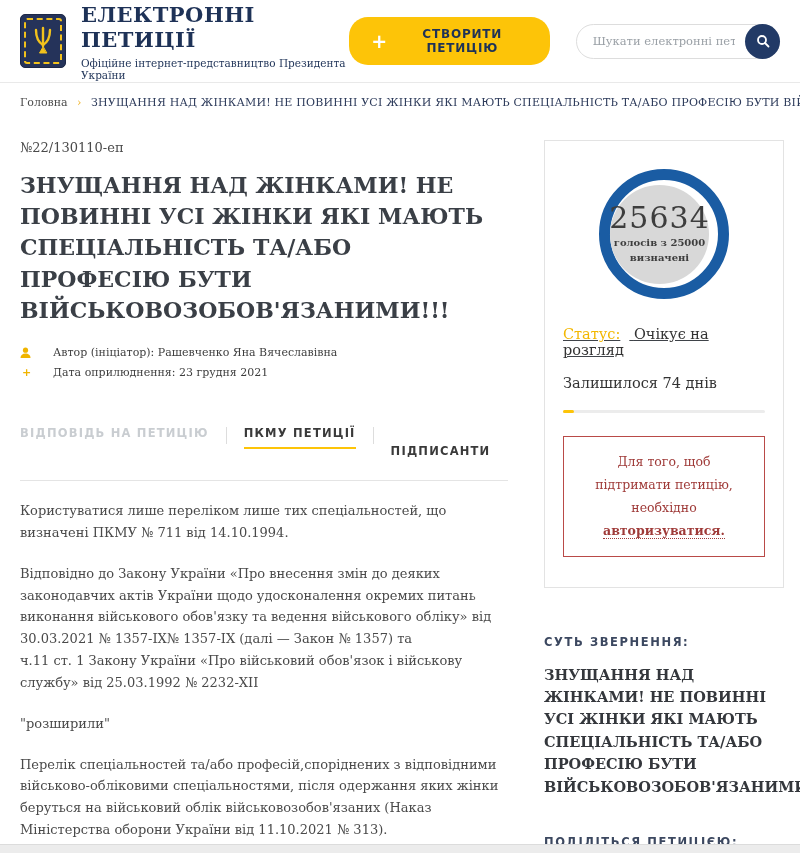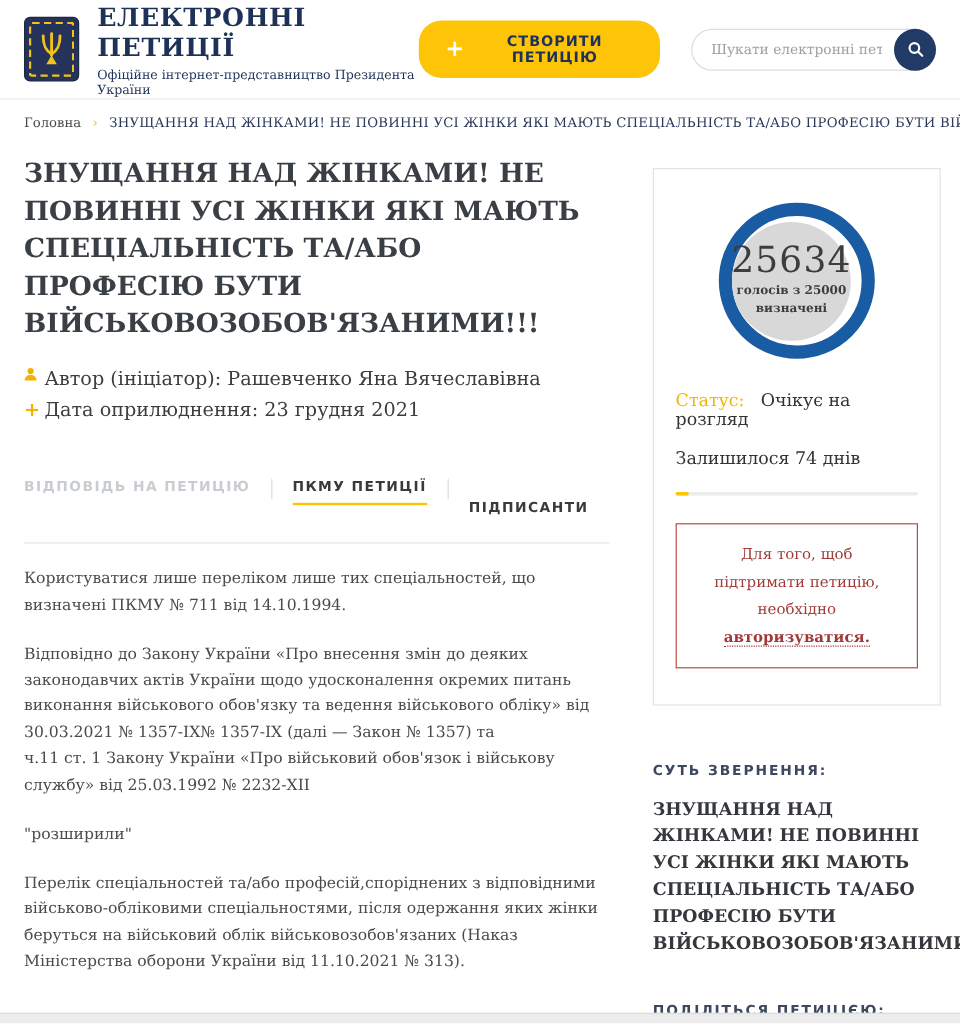--- a/index.html
+++ b/index.html
@@ -65,21 +65,21 @@
   .main { display: flex; padding: 0 20px; gap: 36px; }
   .col-left { width: 488px; flex: 0 0 auto; }
   .col-right { width: 240px; flex: 0 0 auto; }
   
   .petition-number { margin-top: 25px; font-size: 13px; color: #4a4a4a; }
   .page-title {
     margin-top: 15px; font-family: "DejaVu Serif", serif;
     font-size: 22px; font-weight: bold; line-height: 1.42; color: #3a3f46;
   }
   .meta { margin-top: 20px; }
-  .meta-row { display: flex; align-items: flex-start; gap: 4px; margin-top: 7px; font-size: 16px; color: #3d3d3d; }
+  .meta-row { display: flex; align-items: flex-end; gap: 20px; margin-top: 7px; font-size: 11px; color: #3d3d3d; }
   .meta-icon { width: 13px; text-align: center; color: #f0b400; font-weight: bold; font-family: "DejaVu Sans", sans-serif; }
   .tabs {
     margin-top: 29px; display: flex; align-items: center;
     font-family: "DejaVu Sans", sans-serif; font-size: 11.5px; font-weight: bold;
     letter-spacing: 1.2px;
   }
   .tab { padding-bottom: 7px; border-bottom: 2px solid transparent; cursor: pointer; }
   .tab.disabled { color: #c9cdd1; }
   .tab.active { color: #3a3a3a; border-bottom-color: #fdc408; }
   .tab.default { color: #3a3a3a; margin-top: 36px; }
@@ -98,21 +98,21 @@
     width: 130px; height: 130px; margin: 2px auto 0; border-radius: 50%;
     border: 11px solid #1a5ca3; background: #fff;
     display: flex; align-items: center; justify-content: flex-start;
   }
   .circle-inner {
     width: 99px; height: 99px; border-radius: 50%; background: #d8d8d8;
     display: flex; flex-direction: column; align-items: center; justify-content: center;
   }
   .vote-count { font-size: 30px; color: #3d3d3d; line-height: 1; letter-spacing: 1px; }
   .vote-sub { font-size: 10px; font-weight: bold; color: #3d3d3d; line-height: 1.45; text-align: center; margin-top: 3px; }
-  .status-row { margin-top: 27px; font-size: 14.5px; }
+  .status-row { margin-top: 27px; font-size: 14.5px; text-decoration: underline; }
   .status-label { color: #f3b700; margin-right: 9px; }
   .status-value { color: #333; }
   .days-left { margin-top: 17px; font-size: 14.5px; color: #333; }
   .progress-track { margin-top: 19px; height: 3px; background: #ececec; border-radius: 2px; position: relative; }
   .progress-fill { position: absolute; left: 0; top: 0; height: 3px; width: 11px; background: #fdc408; border-radius: 2px; }
   .auth-box {
     margin-top: 23px; border: 1px solid #b94a48; padding: 13px 20px;
     text-align: center; font-size: 12.5px; color: #9f3a38; line-height: 1.85;
   }
   .auth-link {
@@ -175,20 +175,21 @@
 
 <div class="breadcrumb">
   <span class="crumb-home">Головна</span>
   <span class="crumb-sep">›</span>
   <span class="crumb-current">ЗНУЩАННЯ НАД ЖІНКАМИ! НЕ ПОВИННІ УСІ ЖІНКИ ЯКІ МАЮТЬ СПЕЦІАЛЬНІСТЬ ТА/АБО ПРОФЕСІЮ БУТИ ВІЙСЬКОВОЗОБОВ'ЯЗАНИМИ!!!</span>
 </div>
 
 <div class="main">
 
   <div class="col-left">
+    <div class="petition-number">№22/130110-еп</div>
     <h1 class="page-title">ЗНУЩАННЯ НАД ЖІНКАМИ! НЕ ПОВИННІ УСІ ЖІНКИ ЯКІ МАЮТЬ СПЕЦІАЛЬНІСТЬ ТА/АБО ПРОФЕСІЮ БУТИ ВІЙСЬКОВОЗОБОВ'ЯЗАНИМИ!!!</h1>
 
     <div class="meta">
       <div class="meta-row">
         <span class="meta-icon">
           <svg width="11" height="12" viewBox="0 0 11 12">
             <circle cx="5.5" cy="3.2" r="2.6" fill="#f0b400"></circle>
             <path d="M0.5 11 c0-3 2.2-4.6 5-4.6 s5 1.6 5 4.6 z" fill="#f0b400"></path>
           </svg>
         </span>

